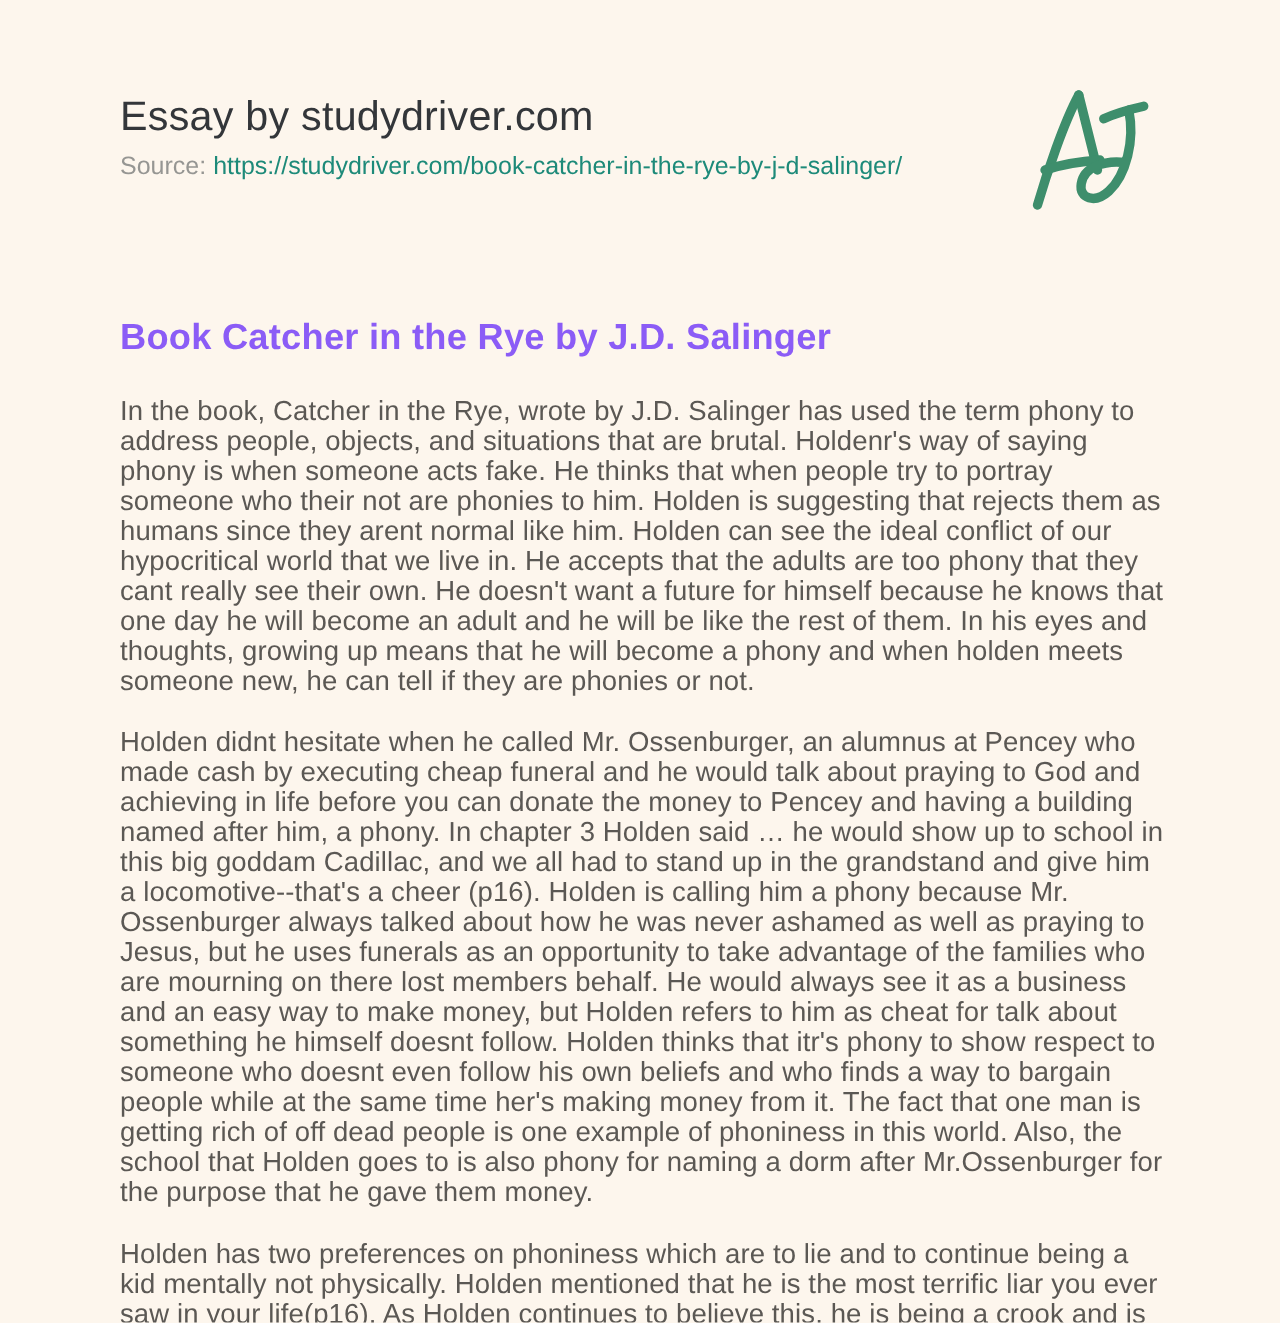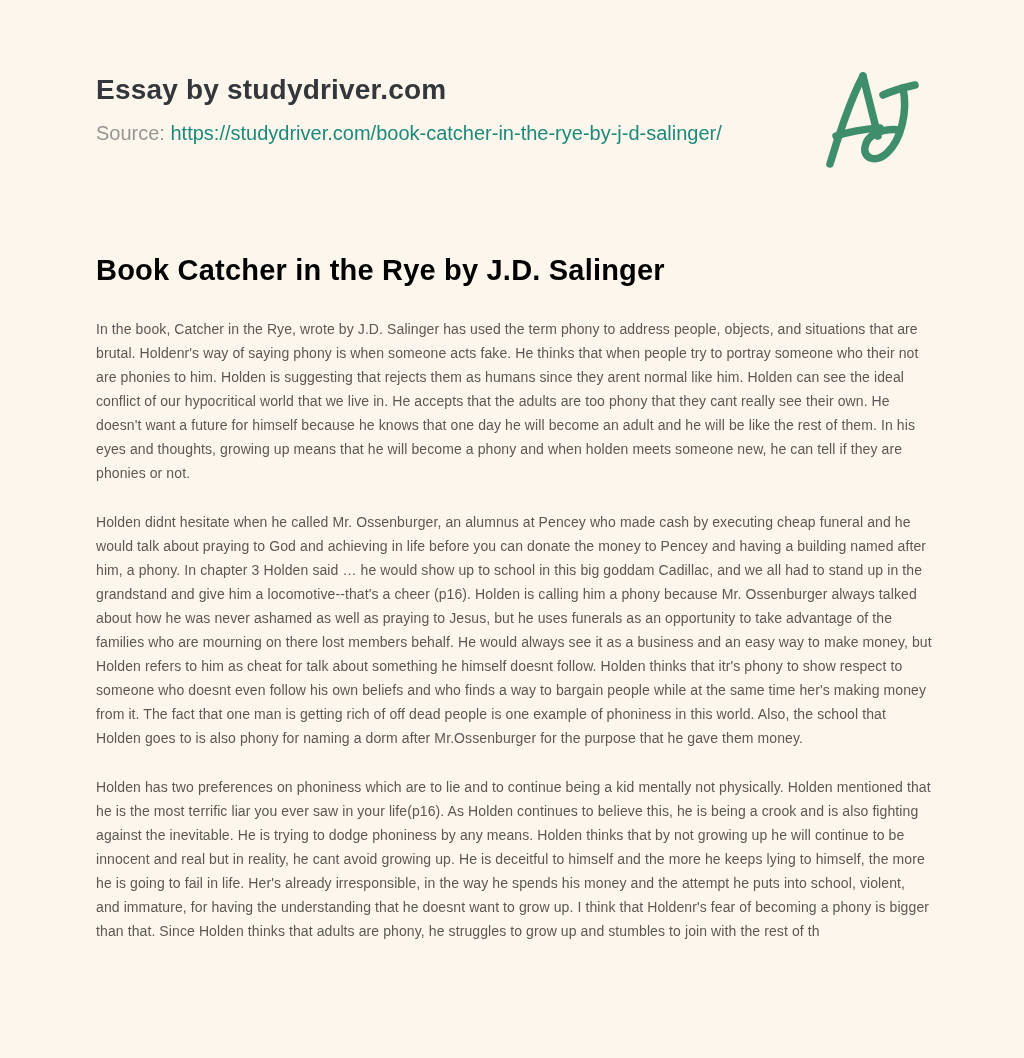--- a/index.html
+++ b/index.html
@@ -12,22 +12,22 @@
     background: #FDF6ED;
     overflow: hidden;
     position: relative;
     font-family: "Liberation Sans", "DejaVu Sans", sans-serif;
     -webkit-font-smoothing: antialiased;
   }
   .header-title {
     position: absolute;
     left: 96px;
     top: 74px;
-    font-size: 28px;
-    font-weight: 700;
+    font-size: 33px;
+    font-weight: 400;
     letter-spacing: 0.2px;
     color: #33363a;
   }
   .source-line {
     position: absolute;
     left: 96px;
     top: 122px;
     font-size: 20px;
     color: #969693;
   }
@@ -45,25 +45,25 @@
   .article {
     position: absolute;
     left: 96px;
     top: 254px;
     width: 836px;
   }
   .article-title {
     font-size: 29px;
     font-weight: 700;
     letter-spacing: 0.2px;
-    color: #000000;
+    color: #8b5cf6;
     margin: 0 0 30px 0;
   }
   .article p {
-    font-size: 14px;
+    font-size: 22px;
     line-height: 24px;
     color: #5b5854;
     margin: 0 0 25px 0;
     letter-spacing: 0.1px;
   }
 </style>
 </head>
 <body>
 
 <div>

